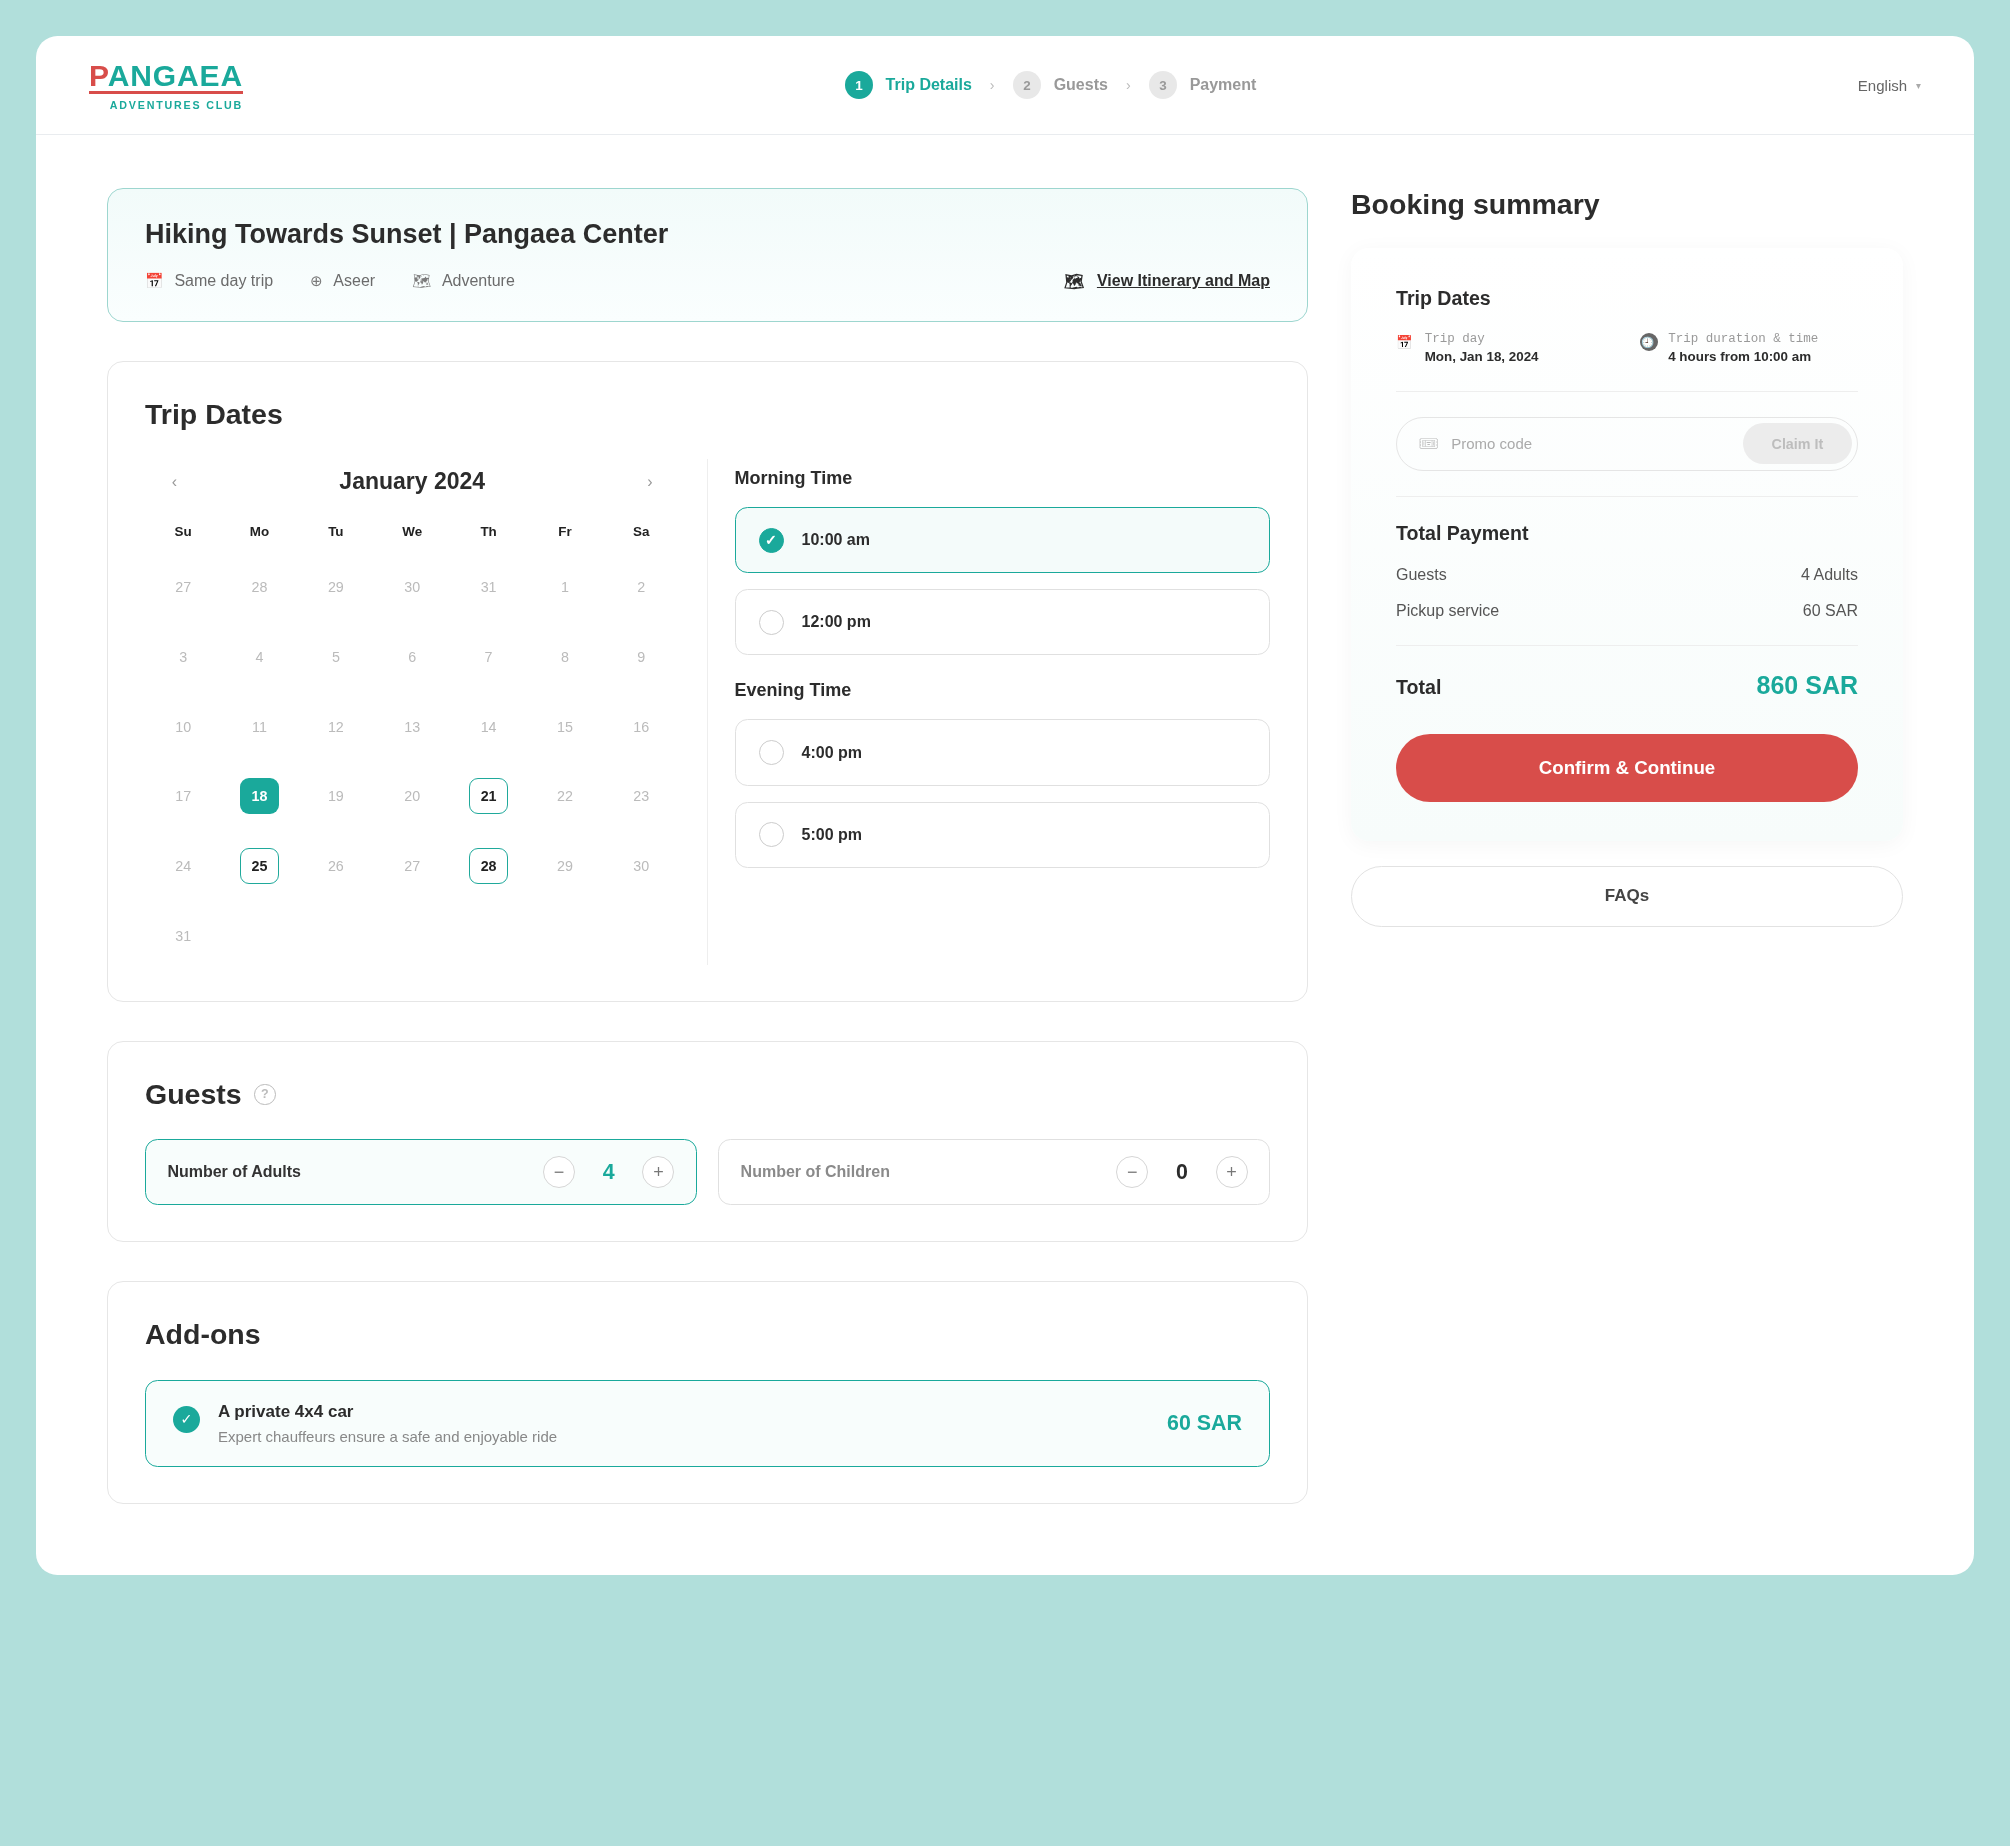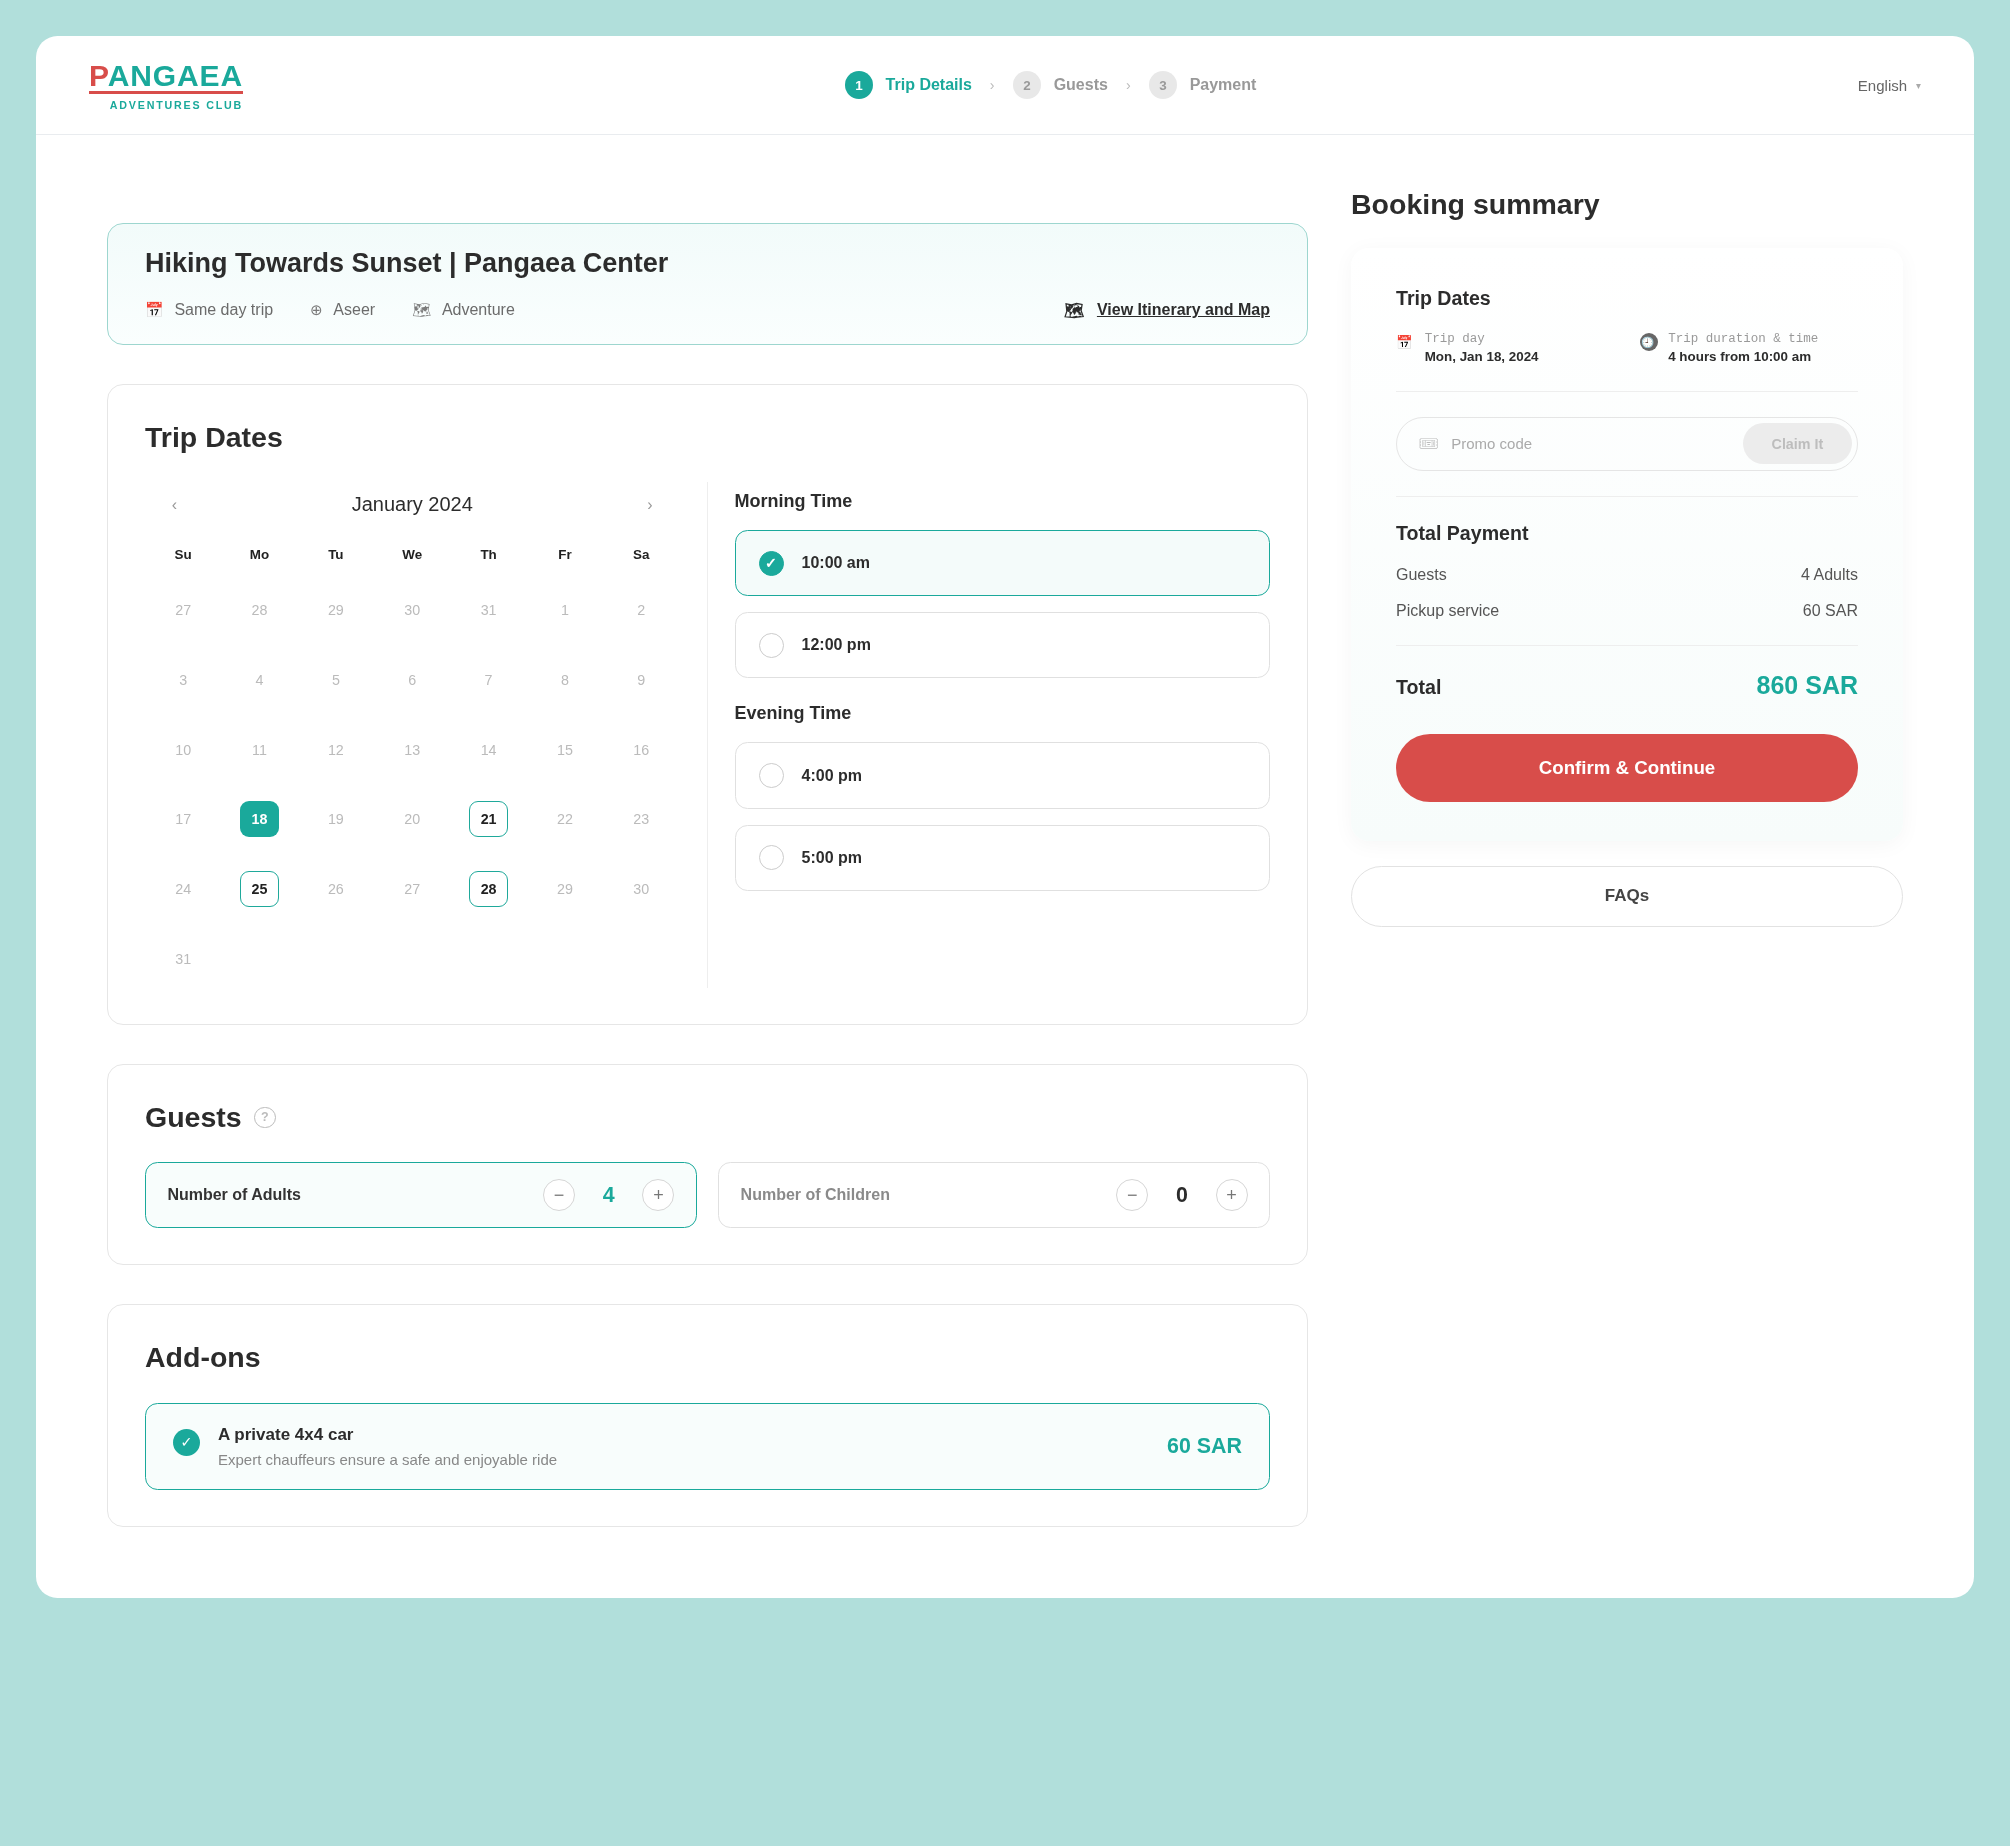--- a/index.html
+++ b/index.html
@@ -53,22 +53,21 @@
   grid-template-columns: 1fr 552px;
   gap: 43px;
   padding: 53px 71px 71px 71px;
 }
 
 
 .trip-header {
   background: linear-gradient(#f2fbfa, #fafefe);
   border: 1.8px solid #9dd6cf;
   border-radius: 16px;
-  padding: 24px 37px;
-  margin-top: 35px;
+  padding: 30px 37px;
 }
 .trip-title { font-size: 27px; font-weight: 800; color: #2c2c2c; margin-bottom: 21.4px; }
 .trip-meta-row { display: flex; align-items: center; justify-content: space-between; }
 .trip-meta { display: flex; gap: 37px; }
 .meta-item { display: flex; align-items: center; gap: 10.7px; color: #6b6b6b; font-size: 16px; }
 .meta-icon { font-size: 15px; color: #7a7a7a; }
 .itin-link { display: flex; align-items: center; gap: 12.5px; font-size: 16px; font-weight: 700; cursor: pointer; }
 .itin-link span:last-child { text-decoration: underline; }
 
 
@@ -91,21 +90,21 @@
   grid-template-columns: 1fr 1fr;
 }
 .calendar-side { padding-right: 27px; border-right: 0.9px solid #eee; }
 .time-side { padding-left: 27px; }
 
 .cal-head { display: flex; align-items: center; justify-content: space-between; padding: 9px 16px 21.4px; }
 .cal-nav {
   width: 27px; height: 27px; display: flex; align-items: center; justify-content: center;
   color: #999; cursor: pointer; font-size: 16px;
 }
-.cal-month { font-size: 20px; font-weight: 400; }
+.cal-month { font-size: 23px; font-weight: 700; }
 .cal-grid {
   display: grid;
   grid-template-columns: repeat(7, 1fr);
   gap: 12.5px 0;
   text-align: center;
 }
 .cal-dow { font-size: 13.4px; font-weight: 700; color: #222; padding: 7.1px 0; }
 .cal-day {
   font-size: 14.3px; color: #bbb; padding: 10.7px 0;
   display: flex; align-items: center; justify-content: center;

